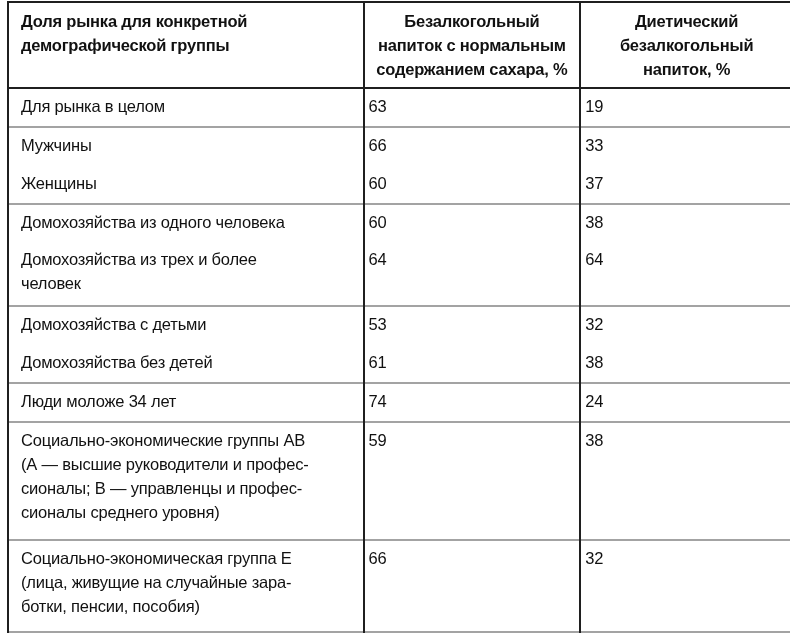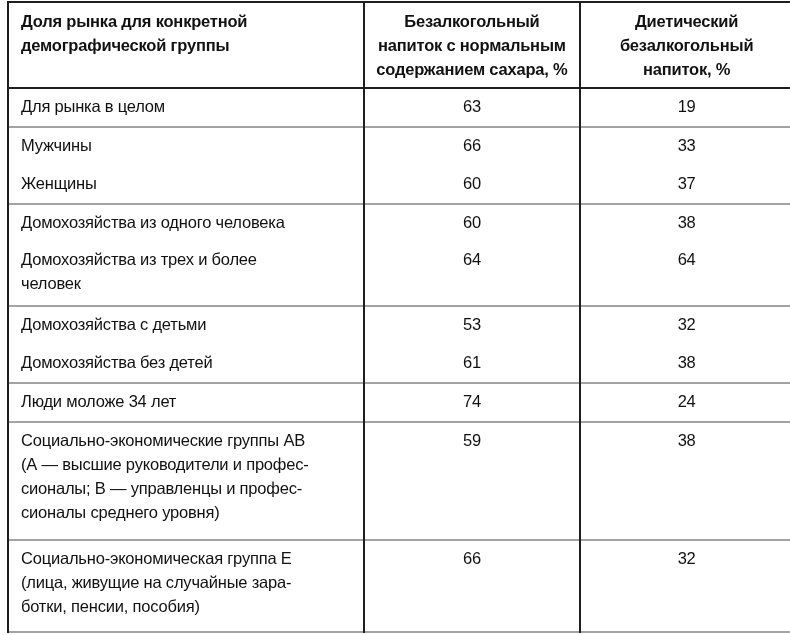--- a/index.html
+++ b/index.html
@@ -48,21 +48,21 @@
   }
   th.c1 {
     text-align: left;
     padding: 6px 10px 6px 12px;
   }
   td.c1 {
     text-align: left;
     padding: 5px 10px 5px 12px;
   }
   td.num {
-    text-align: center;
+    text-align: left;
     padding: 5px 4px;
   }
 </style>
 </head>
 <body>
 
 <div class="page">
   <table class="market">
     <colgroup>
       <col style="width:45.3%">

